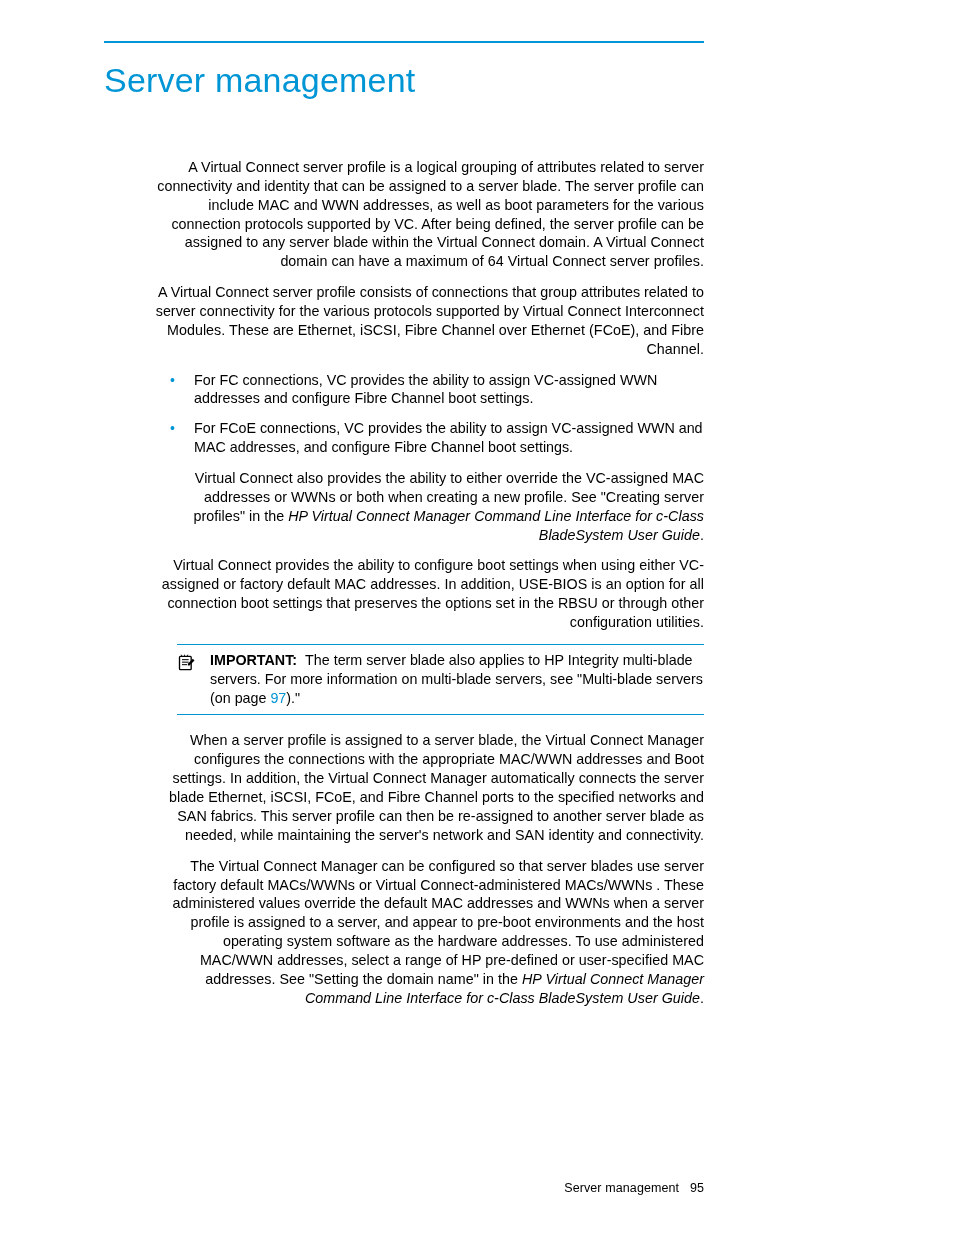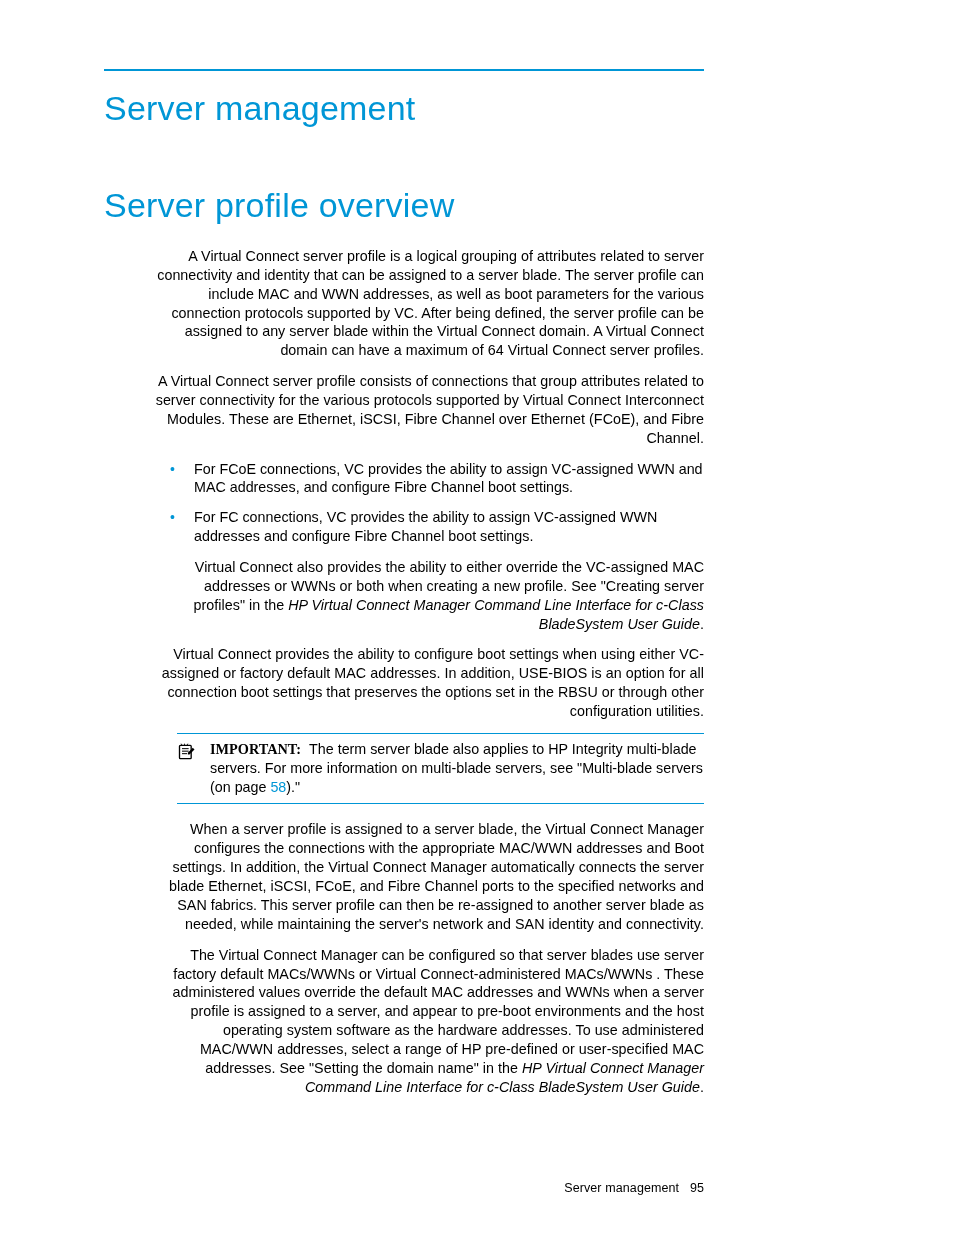--- a/index.html
+++ b/index.html
@@ -1,20 +1,20 @@
 <!DOCTYPE html>
 <html><head>
 <meta charset="utf-8">
 <style>
   * { box-sizing: border-box; margin: 0; padding: 0; }
   html, body { width: 954px; height: 1235px; background: #fff; font-family: "Futura", "Trebuchet MS", "Segoe UI", Arial, sans-serif; color: #000; }
   .page {
     width: 802px;
     height: 1235px;
-    padding: 69px 98px 40px 104px;
+    padding: 41px 98px 40px 104px;
     position: relative;
   }
   .rule {
     border-top: 2.5px solid #0096d6;
     margin-bottom: 18px;
   }
   .h1 {
     font-size: 34px;
     font-weight: 300;
     color: #0096d6;
@@ -70,68 +70,67 @@
   }
   .note-icon {
     flex: 0 0 auto;
     padding-top: 2px;
   }
   .note-icon svg { width: 20px; height: 20px; }
   .note-text {
     font-size: 14.3px;
     line-height: 1.32;
   }
-  .note-text b { font-weight: 600; font-family: Liberation Serif, serif; }
+  .note-text b { font-weight: 600; }
   .link { color: #0096d6; }
   .footer {
     position: absolute;
     bottom: 40px;
     right: 98px;
     font-size: 12.5px;
     letter-spacing: 0.1px;
     text-align: right;
   }
 </style>
 </head>
 <body>
 
 <div class="page">
   <div class="rule"></div>
 
   <div class="h1">Server management</div>
 
-  <div class="h2">Server profile overview</div>
 
   <div class="body-col">
 
     <p class="body">A Virtual Connect server profile is a logical grouping of attributes related to server connectivity and identity that can be assigned to a server blade. The server profile can include MAC and WWN addresses, as well as boot parameters for the various connection protocols supported by VC. After being defined, the server profile can be assigned to any server blade within the Virtual Connect domain. A Virtual Connect domain can have a maximum of 64 Virtual Connect server profiles.</p>
     <p class="body">A Virtual Connect server profile consists of connections that group attributes related to server connectivity for the various protocols supported by Virtual Connect Interconnect Modules. These are Ethernet, iSCSI, Fibre Channel over Ethernet (FCoE), and Fibre Channel.</p>
 
     <ul class="bullets">
+      <li>For FC connections, VC provides the ability to assign VC-assigned WWN addresses and configure Fibre Channel boot settings.</li>
       <li>For FCoE connections, VC provides the ability to assign VC-assigned WWN and MAC addresses, and configure Fibre Channel boot settings.</li>
-      <li>For FC connections, VC provides the ability to assign VC-assigned WWN addresses and configure Fibre Channel boot settings.</li>
     </ul>
 
     <p class="body">
       <span>Virtual Connect also provides the ability to either override the VC-assigned MAC addresses or WWNs or both when creating a new profile. See "Creating server profiles" in the </span><span class="italic">HP Virtual Connect Manager Command Line Interface for c-Class BladeSystem User Guide</span><span>.</span>
     </p>
 
     <p class="body">Virtual Connect provides the ability to configure boot settings when using either VC-assigned or factory default MAC addresses. In addition, USE-BIOS is an option for all connection boot settings that preserves the options set in the RBSU or through other configuration utilities.</p>
 
     <div class="note-box">
       <div class="note-icon">
         <svg viewBox="0 0 24 24" fill="none" stroke="#000" stroke-width="1.6">
           <rect x="3" y="4" width="14" height="16" rx="1" fill="#fff"></rect>
           <path d="M6 8h8M6 11h8M6 14h6" stroke-width="1.2"></path>
           <path d="M15 15 L21 9 L19 7 L13 13 L13 15 Z" fill="#000" stroke="none"></path>
           <path d="M5 2 L6 4 M9 2 L9 4 M13 2 L12 4" stroke-width="1"></path>
         </svg>
       </div>
       <div class="note-text">
-        <b>IMPORTANT:</b>&nbsp;&nbsp;<span>The term server blade also applies to HP Integrity multi-blade servers. For more information on multi-blade servers, see "Multi-blade servers (on page </span><span class="link">58</span><span>)."</span>
+        <b>IMPORTANT:</b>&nbsp;&nbsp;<span>The term server blade also applies to HP Integrity multi-blade servers. For more information on multi-blade servers, see "Multi-blade servers (on page </span><span class="link">97</span><span>)."</span>
       </div>
     </div>
 
     <p class="body">When a server profile is assigned to a server blade, the Virtual Connect Manager configures the connections with the appropriate MAC/WWN addresses and Boot settings. In addition, the Virtual Connect Manager automatically connects the server blade Ethernet, iSCSI, FCoE, and Fibre Channel ports to the specified networks and SAN fabrics. This server profile can then be re-assigned to another server blade as needed, while maintaining the server's network and SAN identity and connectivity.</p>
 
     <p class="body">
       <span>The Virtual Connect Manager can be configured so that server blades use server factory default MACs/WWNs or Virtual Connect-administered MACs/WWNs . These administered values override the default MAC addresses and WWNs when a server profile is assigned to a server, and appear to pre-boot environments and the host operating system software as the hardware addresses. To use administered MAC/WWN addresses, select a range of HP pre-defined or user-specified MAC addresses. See "Setting the domain name" in the </span><span class="italic">HP Virtual Connect Manager Command Line Interface for c-Class BladeSystem User Guide</span><span>.</span>
     </p>
 
   </div>

